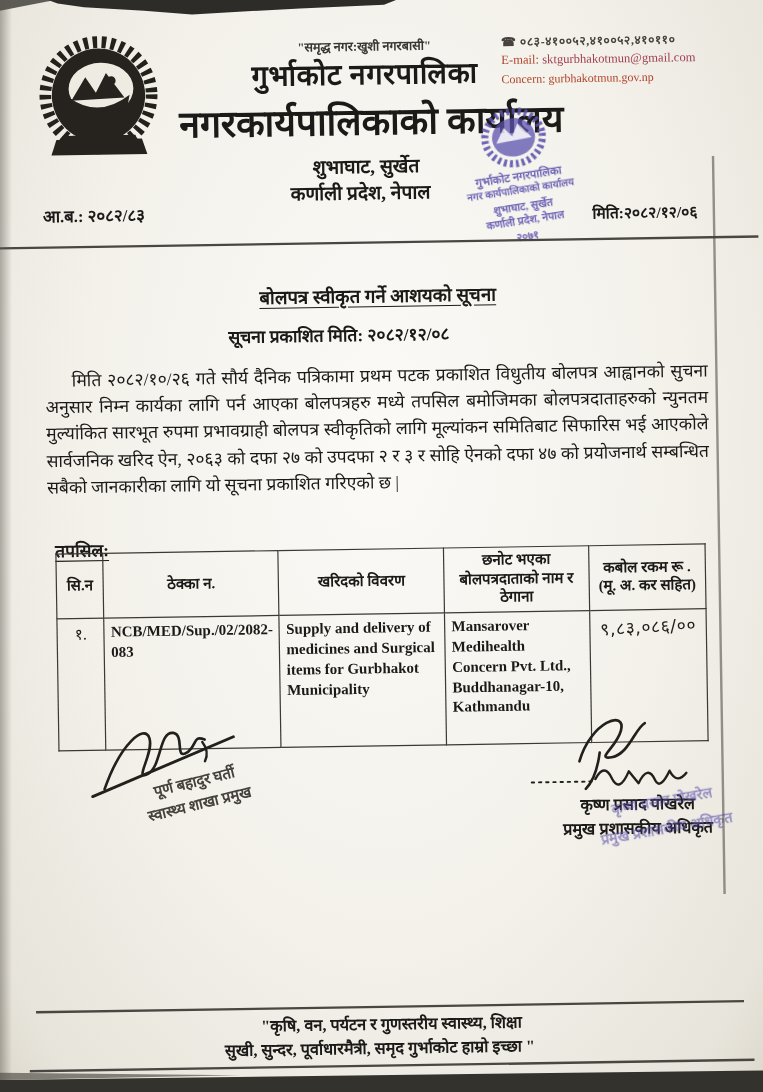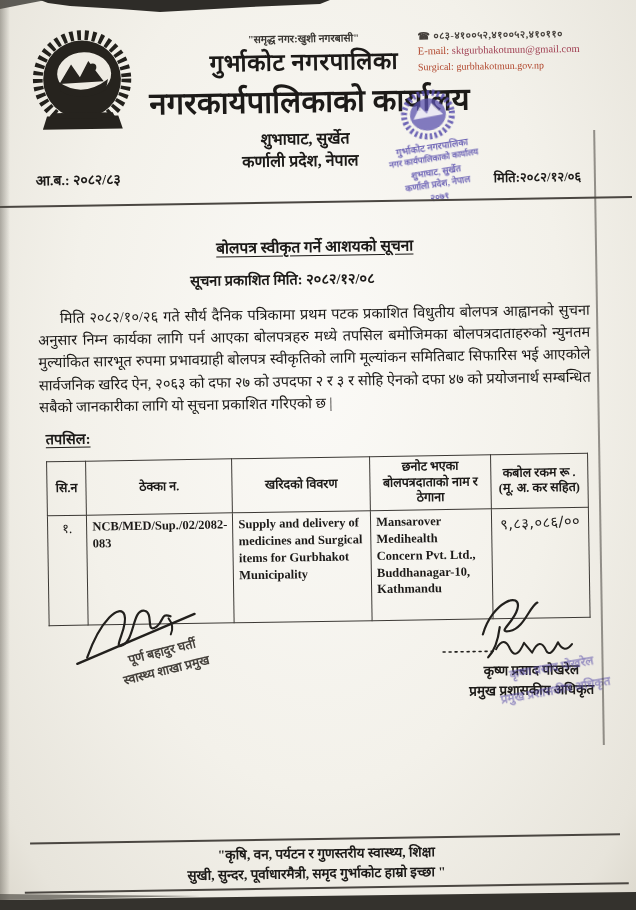--- a/index.html
+++ b/index.html
@@ -23,21 +23,21 @@
   .fy{left:40px;top:166px;font-size:14px;font-weight:bold;}
   .hdate{left:498px;top:171px;font-size:13px;font-weight:bold;}
   .hrule{left:0px;top:201px;width:636px;height:2px;background:#4a4641;}
   
   .stamp{left:372px;top:92px;width:132px;height:130px;transform:rotate(-8deg);color:#5b51ae;opacity:.88;filter:blur(.3px);}
   .stamp .stline{position:absolute;width:132px;text-align:center;font-weight:bold;}
   
   .ntitle{left:168px;top:235px;width:300px;font-size:15.5px;font-weight:bold;text-decoration:underline;text-underline-offset:3px;}
   .npub{left:193px;top:268px;font-size:14.5px;font-weight:bold;}
   .nbody{left:40px;top:303px;width:552px;font-size:14.6px;line-height:1.52;text-align:justify;text-indent:22px;font-weight:500;}
-  .tapasil{left:46px;top:424px;font-size:14.5px;font-weight:bold;text-decoration:underline;text-underline-offset:3px;}
+  .tapasil{left:46px;top:444px;font-size:14.5px;font-weight:bold;text-decoration:underline;text-underline-offset:3px;}
   
   table.tender{position:absolute;left:46px;top:457px;width:542px;border-collapse:collapse;}
   table.tender th,table.tender td{border:1.6px solid #3c3935;padding:3px 5px;vertical-align:top;}
   table.tender th{font-size:12.5px;font-weight:bold;text-align:center;vertical-align:middle;line-height:1.25;}
   td.sn{font-size:13px;width:30px;text-align:center;}
   td.contract{width:130px;}
   td.desc{width:142px;}
   td.bidder{width:118px;}
   td.amount{width:88px;text-align:center;vertical-align:middle;}
   .en{font-family:"Liberation Serif",serif;font-weight:bold;font-size:12.5px;line-height:1.35;}
@@ -88,21 +88,21 @@
     <div class="abs contact">
       <div class="phone-line">
         <span>☎</span>
         <span>०८३-४१००५२,४१००५२,४१०११०</span>
       </div>
       <div class="mail-line">
         <span>E-mail:</span>
         <span class="val">sktgurbhakotmun@gmail.com</span>
       </div>
       <div class="web-line">
-        <span>Surgical:</span>
+        <span>Concern:</span>
         <span>gurbhakotmun.gov.np</span>
       </div>
     </div>
 
     <div class="abs stamp">
       <svg class="abs" style="left:38px;top:0px;" width="58" height="50" viewBox="0 0 58 50">
         <ellipse cx="29" cy="24" rx="24" ry="22" fill="none" stroke="#5b51ae" stroke-width="6" stroke-dasharray="2.5 2.5"></ellipse>
         <ellipse cx="29" cy="24" rx="18" ry="16" fill="#5b51ae" opacity=".85"></ellipse>
         <path d="M14 27 L22 15 L28 23 L34 13 L44 26 Z" fill="#e9e7f4"></path>
       </svg>

